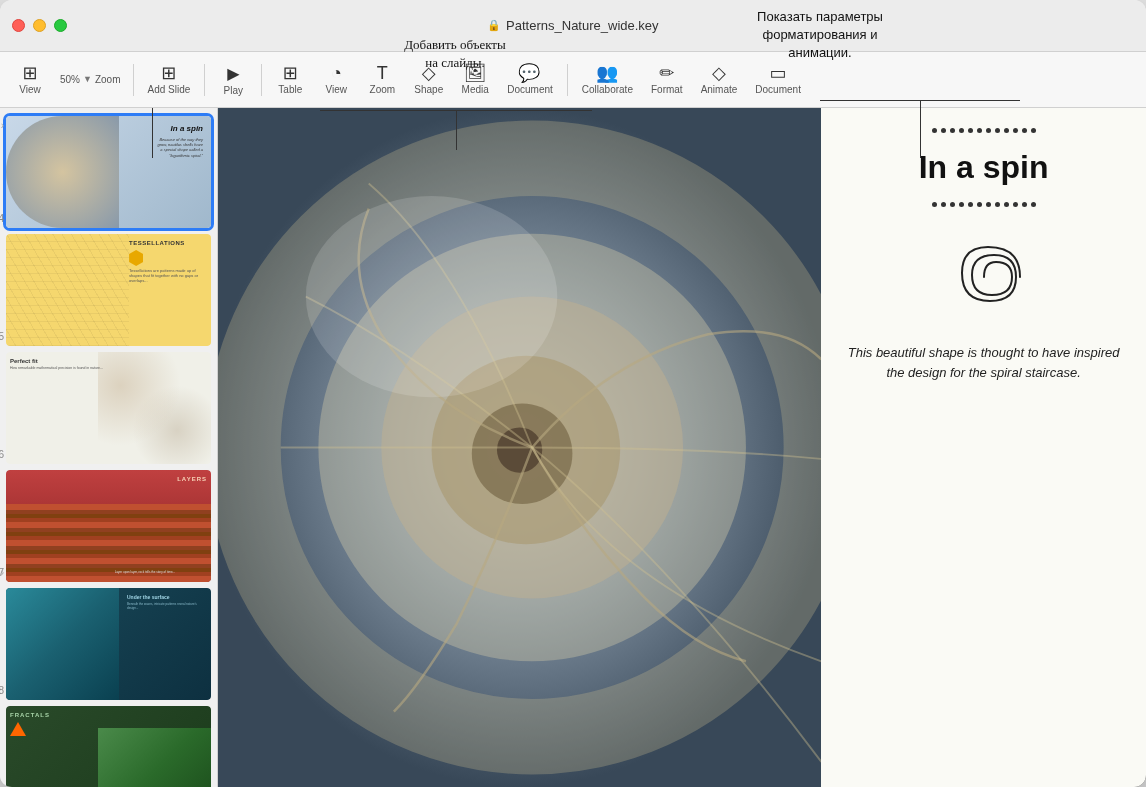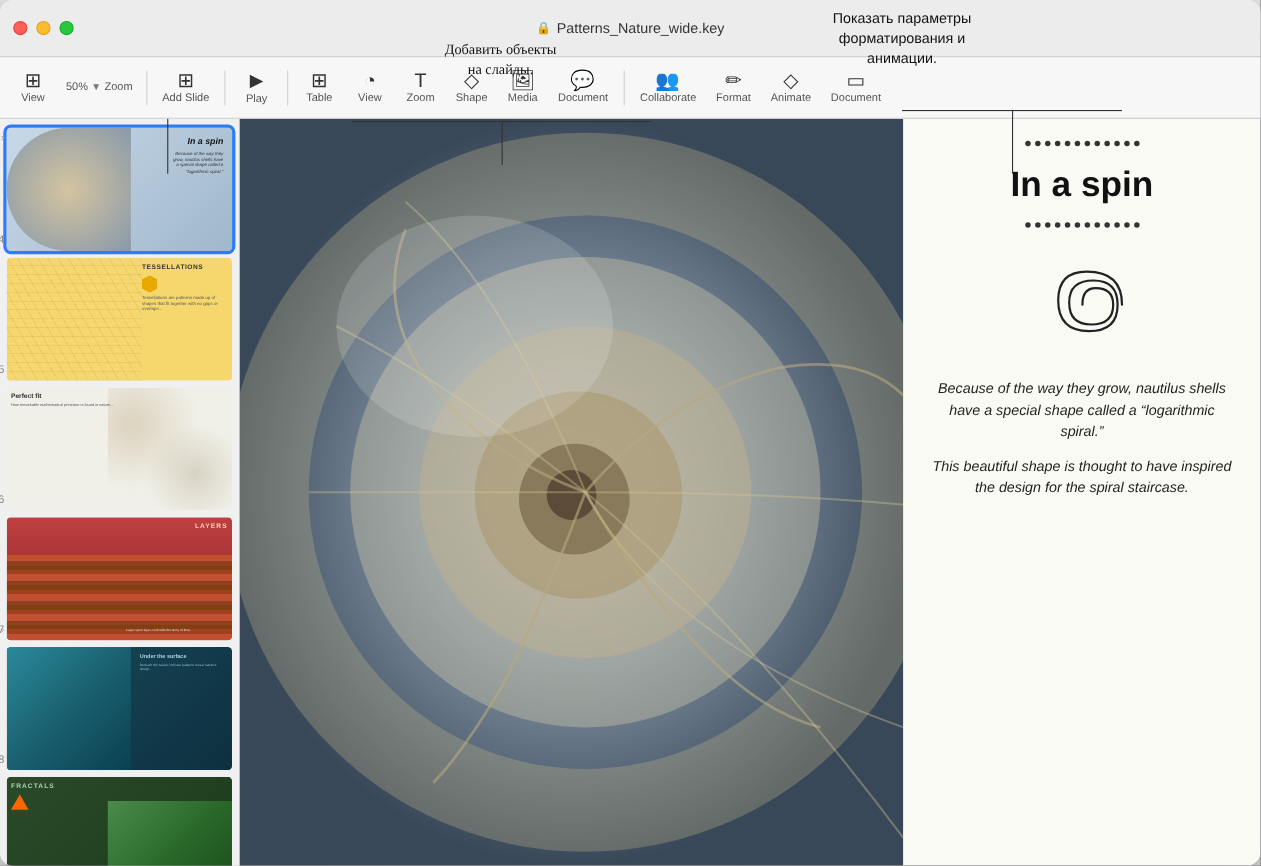--- a/index.html
+++ b/index.html
@@ -738,21 +738,20 @@
             <div class="dot"></div>
           </div>
 
           <div class="spiral-svg">
             <svg width="100" height="100" viewBox="0 0 100 100">
               <path d="M50,50 
                        Q50,35 62,35 Q78,35 78,50 Q78,68 58,68 Q38,68 38,48 Q38,28 60,28 Q82,28 82,50 Q82,74 56,74 Q28,74 28,46 Q28,20 54,20 Q86,20 86,50" fill="none" stroke="#222" stroke-width="2" stroke-linecap="round"></path>
             </svg>
           </div>
 
-          <p class="slide-body-text">Because of the way they grow, nautilus shells have a special shape called a “logarithmic spiral.”</p>
           <p class="slide-body-text2">This beautiful shape is thought to have inspired the design for the spiral staircase.</p>
         </div>
       </div>
     </div>
   </div>
 </div>
 
 <div style="position:fixed;top:0;left:0;width:1146px;height:787px;pointer-events:none;z-index:100;">
 
 

